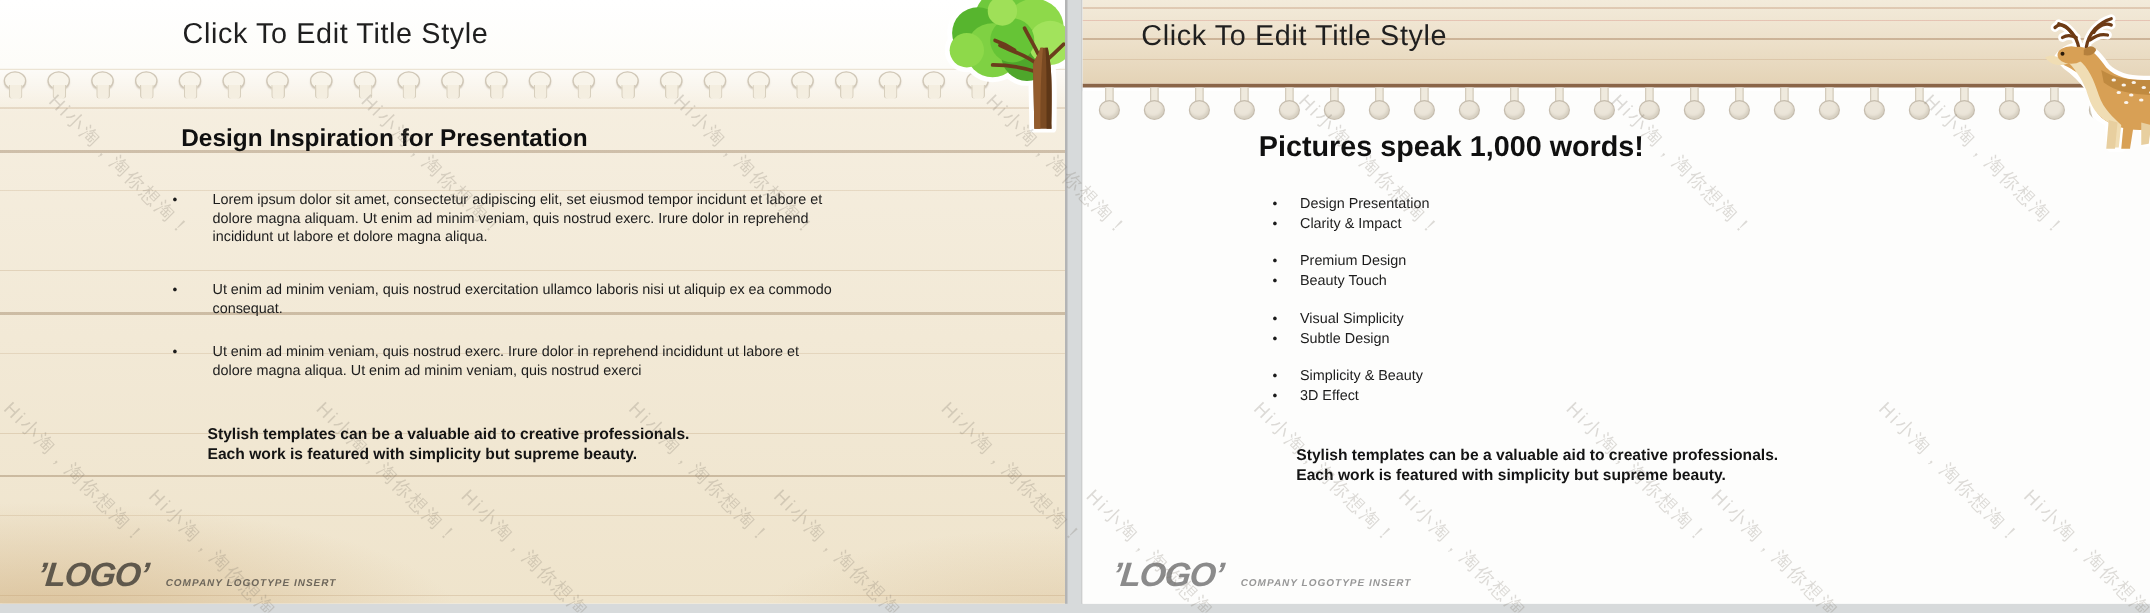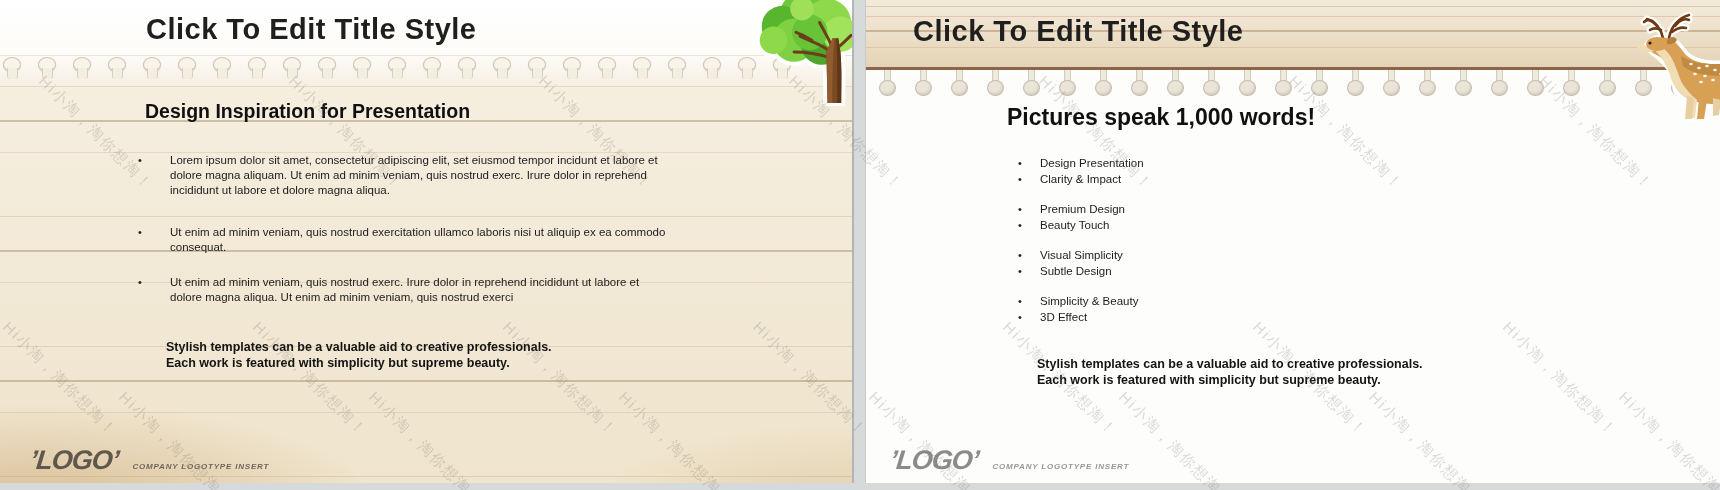--- a/index.html
+++ b/index.html
@@ -59,21 +59,21 @@
   .pin-r { position:absolute; width:16px; height:28px; z-index:4; }
   .pin-r::before { content:""; position:absolute; left:5.5px; top:0; width:5px; height:12px;
     background:#efeade; border-left:1px solid rgba(170,158,138,.4);
     border-right:1px solid rgba(170,158,138,.4); }
   .pin-r::after { content:""; position:absolute; left:0.5px; top:10px; width:15px; height:14px;
     border-radius:50%; background:#ebe5d9; border:1px solid rgba(162,150,132,.5);
     box-shadow:inset -1px -2px 2px rgba(130,115,95,.18); }
 
   
   .slide-title {
-    position:absolute; z-index:5; font-size:29px; font-weight:700; color:#1f1f1f;
+    position:absolute; z-index:5; font-size:23px; font-weight:400; color:#1f1f1f;
     letter-spacing:.5px; white-space:nowrap;
   }
   .heading { position:absolute; z-index:5; font-weight:800; color:#101010; white-space:nowrap; }
   .bullets { position:absolute; z-index:5; color:#1c1c1c; font-size:11.5px; line-height:15px; }
   .b-row { display:flex; align-items:flex-start; }
   .b-dot { flex:0 0 32px; font-size:11px; }
   .b-txt { white-space:pre-line; }
   .slide-right .b-dot { flex:0 0 22px; }
   .slide-right .b-row { line-height:16px; font-size:11.5px; }
   .b-group { margin-bottom:14px; }

